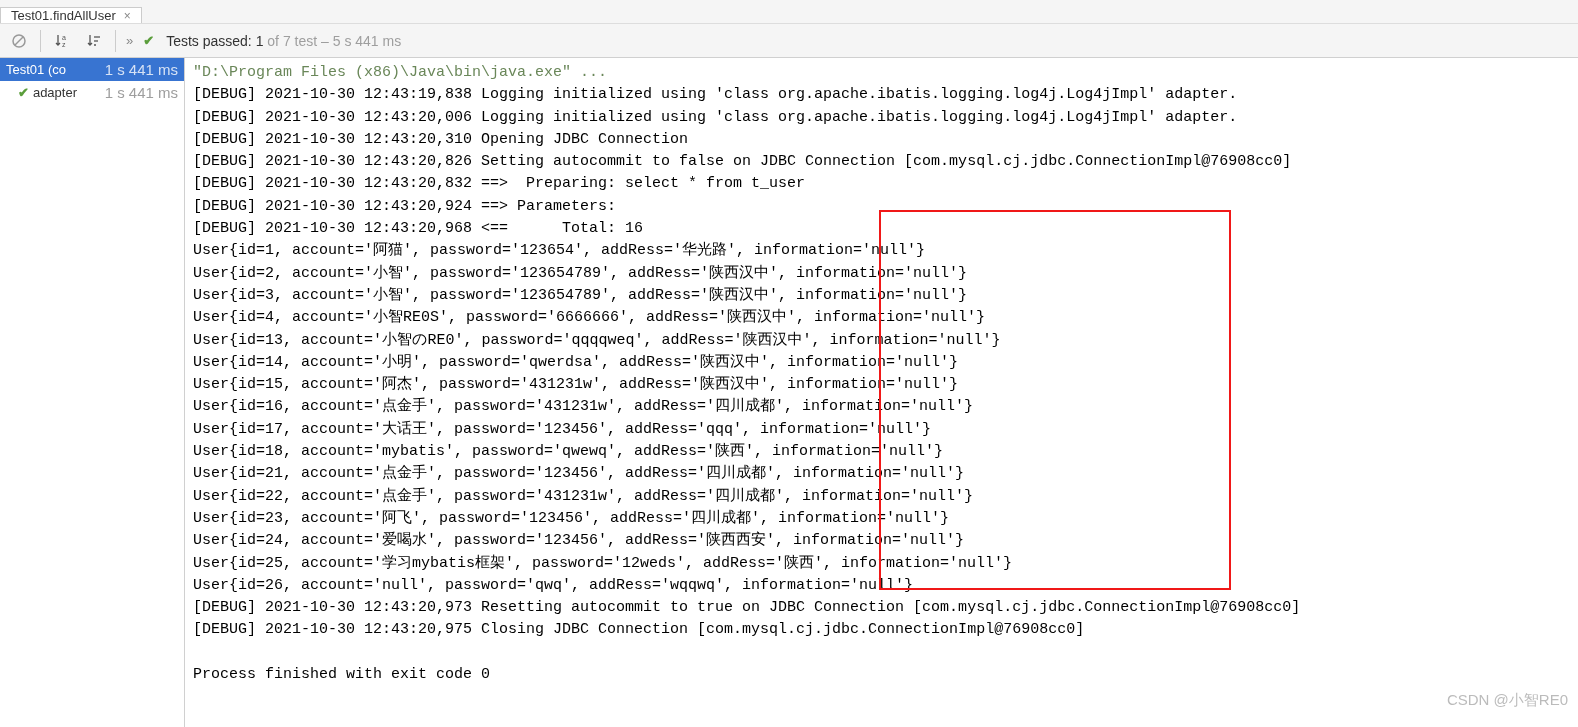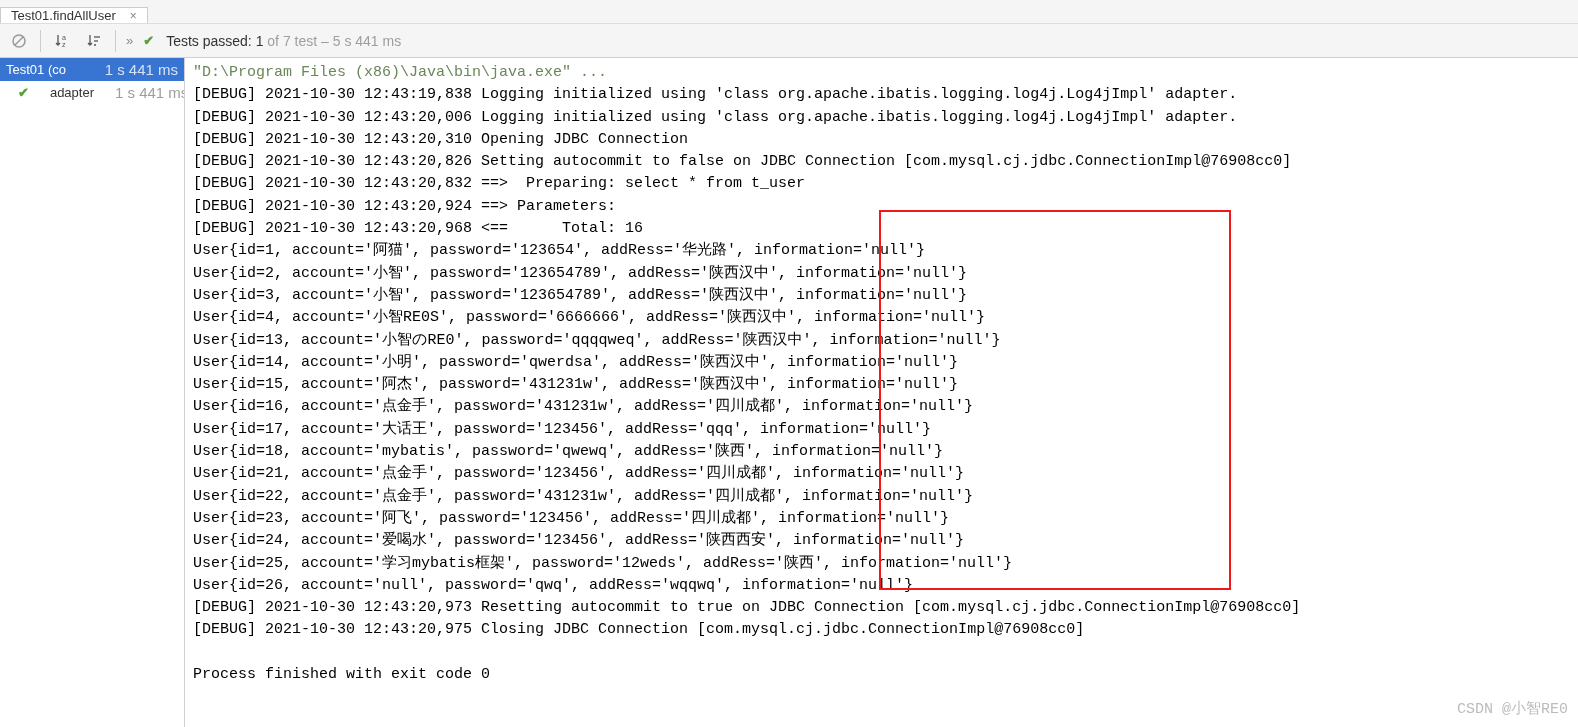--- a/index.html
+++ b/index.html
@@ -20,21 +20,21 @@
   align-items: flex-end;
 }
 .tab {
   background: #fff;
   border: 1px solid #ccc;
   border-bottom: none;
   padding: 0 10px;
   font-size: 13px;
   display: flex;
   align-items: center;
-  gap: 14px;
+  gap: 8px;
   text-align: center;
 }
 .tab .close { color: #888; font-size: 12px; cursor: pointer; }
 .toolbar {
   display: flex;
   align-items: center;
   gap: 10px;
   background: #f5f5f5;
   border-bottom: 1px solid #d0d0d0;
   height: 34px;
@@ -61,21 +61,21 @@
 .sidebar {
   width: 185px;
   border-right: 1px solid #d0d0d0;
   background: #fff;
 }
 .tree-item {
   display: flex;
   align-items: center;
   padding: 3px 6px;
   font-size: 13px;
-  gap: 21px;
+  gap: 4px;
   white-space: nowrap;
   overflow: hidden;
 }
 .tree-item.selected {
   background: #3874d1;
   color: #fff;
 }
 .tree-item .time { color: #9e9e9e; margin-left: auto; font-size: 15px; }
 .tree-item.selected .time { color: #d6e2f5; }
 .check-green { color: #5b9e3c; font-weight: bold; }
@@ -93,24 +93,24 @@
 }
 .cmd { color: #6a8759; }
 .redbox {
   position: absolute;
   border: 2px solid #f01818;
   pointer-events: none;
 }
 .watermark {
   position: absolute;
   right: 10px;
-  bottom: 6px;
+  bottom: 16px;
   color: rgba(120,120,120,0.5);
   font-size: 15px;
-  font-family: Liberation Mono, monospace;
+  font-family: Liberation Sans, sans-serif;
 }
 </style>
 </head>
 <body>
 
 <div class="tab-bar">
   <div class="tab">
     <span>Test01.findAllUser</span>
     <span class="close">×</span>
   </div>

